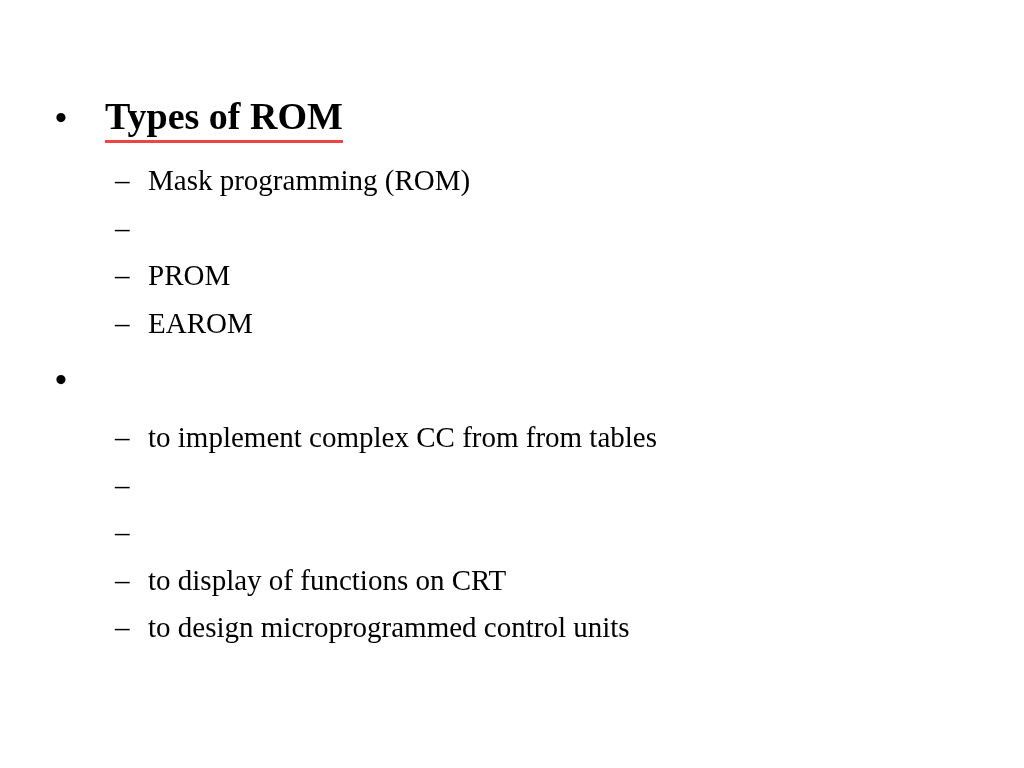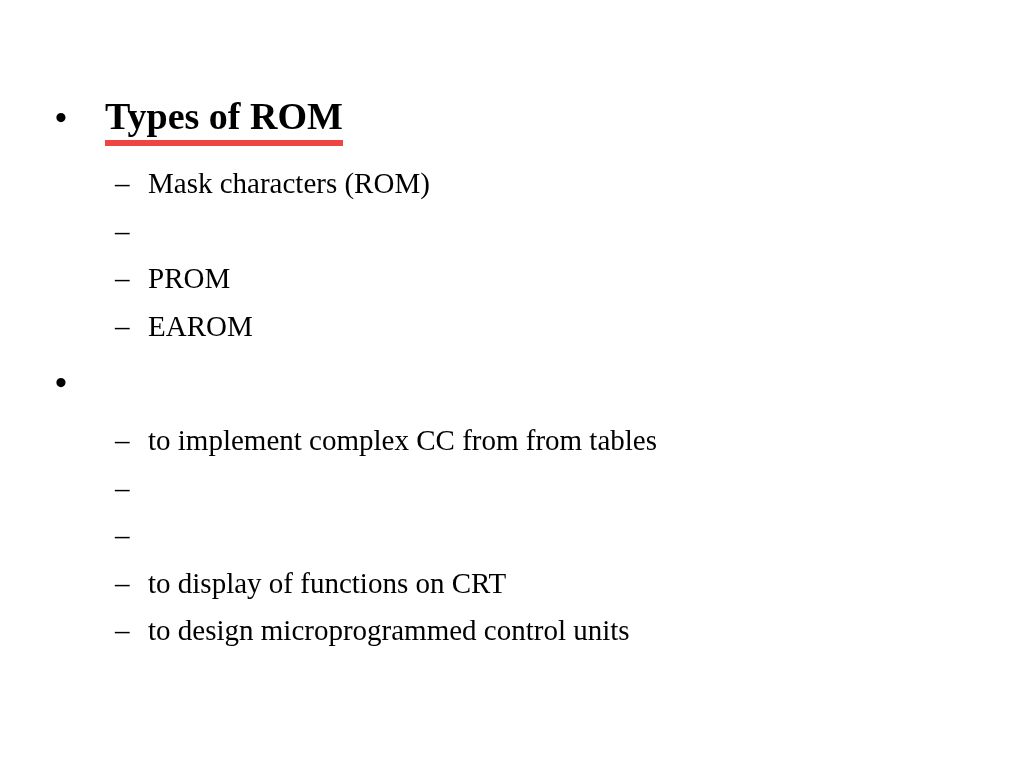--- a/index.html
+++ b/index.html
@@ -28,21 +28,21 @@
     white-space: nowrap;
   }
   .heading-bullet {
     display: inline-block;
     width: 50px;
     font-size: 34px;
     font-weight: bold;
   }
   .heading-text {
     display: inline-block;
-    border-bottom: 6px solid #ef4444;
+    border-bottom: 3px solid #ef4444;
     padding-bottom: 1px;
   }
   .item-list {
     margin: 14px 0 0 0;
     padding: 0;
     list-style: none;
   }
   .item-list.second {
     margin-top: 11px;
   }
@@ -68,21 +68,21 @@
   <div class="content">
 
     <div class="section-heading">
       <span class="heading-bullet">•</span>
       <span class="heading-text">Types of ROM</span>
     </div>
 
     <ul class="item-list">
       <li class="item">
         <span class="item-dash">–</span>
-        <span>Mask characters (ROM)</span>
+        <span>Mask programming (ROM)</span>
       </li>
       <li class="item">
         <span class="item-dash">–</span>
       </li>
       <li class="item">
         <span class="item-dash">–</span>
         <span>PROM</span>
       </li>
       <li class="item">
         <span class="item-dash">–</span>

